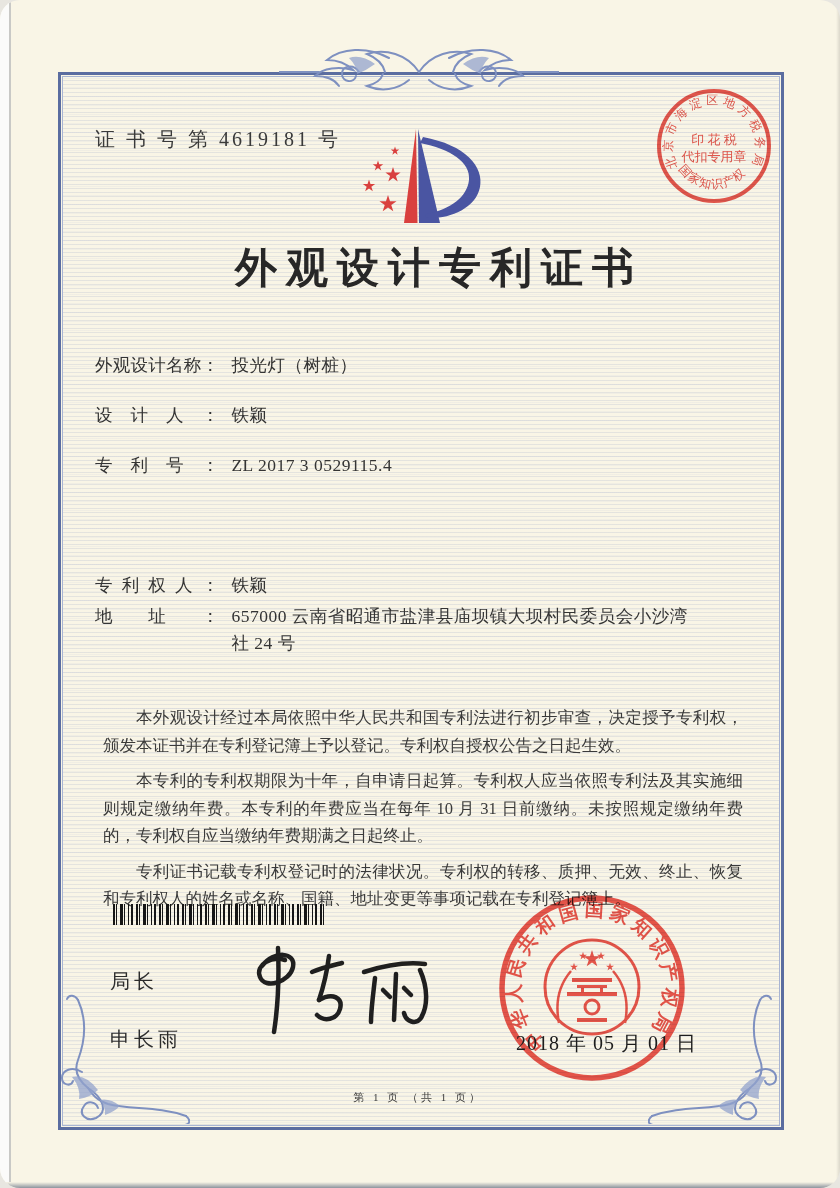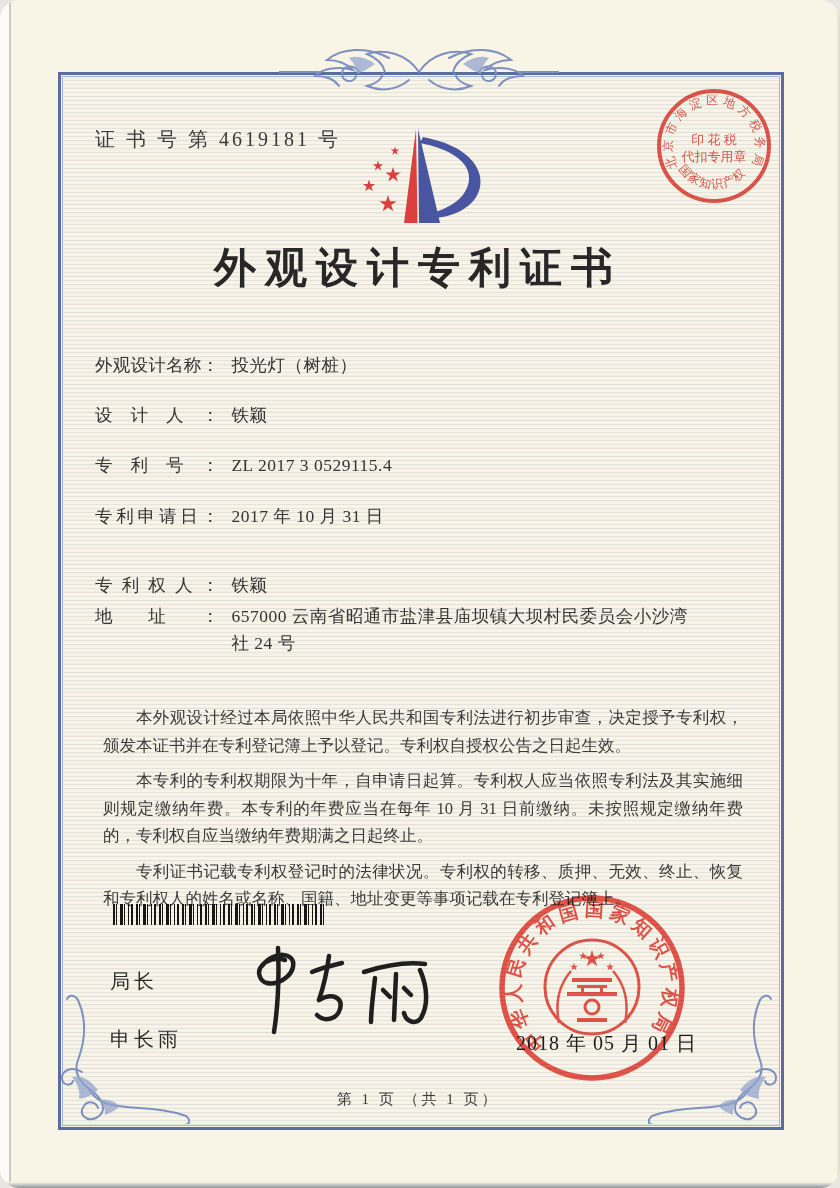--- a/index.html
+++ b/index.html
@@ -18,21 +18,21 @@
   .frame-inner{position:absolute;inset:1px;border:1px solid #a8b4d2;
         background:
           repeating-linear-gradient(0deg, rgba(118,134,186,.16) 0 1px, rgba(0,0,0,0) 1px 4px),
           repeating-linear-gradient(0deg, rgba(0,0,0,0) 0 2px, rgba(140,155,205,.08) 2px 3px, rgba(0,0,0,0) 3px 9px);}
   .ornament{position:absolute;pointer-events:none;}
   .orn-stroke{stroke:#7e90c0;fill:none;stroke-width:2;stroke-linecap:round;}
   .orn-fill{fill:#93a3cc;opacity:.75;}
   
   .cert-no{position:absolute;left:95px;top:126px;font-size:20px;letter-spacing:3px;color:#3a3a3a;}
   .title{position:absolute;left:58px;top:240px;width:720px;text-align:center;
-         font-size:42px;font-weight:700;letter-spacing:9px;color:#272727;}
+         font-size:42px;font-weight:700;letter-spacing:9px;color:#272727;padding-left:21px;}
   .field{position:absolute;left:95px;font-size:17.5px;color:#343434;line-height:27px;}
   .flabel{display:inline-block;width:124px;text-align:justify;text-align-last:justify;
           vertical-align:top;}
   .fvalue{display:inline-block;margin-left:8px;vertical-align:top;letter-spacing:.5px;}
   .fvalue.addr{width:460px;}
   .grant-right{position:absolute;left:478px;top:0;white-space:nowrap;}
   .paras{position:absolute;left:95px;top:696px;width:656px;font-size:16.5px;
          line-height:27.5px;text-align:justify;color:#3a3a3a;}
   .paras p{margin:8px;text-indent:2em;}
   .barcode{position:absolute;left:113px;top:904px;width:212px;height:21px;
@@ -41,21 +41,21 @@
         rgba(0,0,0,0) 4px 7px,#161616 7px 10px,rgba(0,0,0,0) 10px 11px,#161616 11px 12px,
         rgba(0,0,0,0) 12px 15px,#161616 15px 16px,rgba(0,0,0,0) 16px 18px,#161616 18px 20px,
         rgba(0,0,0,0) 20px 23px);}
   .official-title{position:absolute;left:110px;top:968px;font-size:20px;letter-spacing:4px;color:#2c2c2c;}
   .official-name{position:absolute;left:110px;top:1006px;font-size:20px;letter-spacing:4px;color:#2c2c2c;margin-top:20px;}
   .signature{position:absolute;left:232px;top:942px;}
   .seal{mix-blend-mode:multiply;}
   .seal-date{position:absolute;left:516px;top:1030px;font-size:20px;letter-spacing:1px;
              color:#1d1d1d;z-index:6;}
   .footer{position:absolute;left:58px;top:1090px;width:720px;text-align:center;
-          font-size:15px;letter-spacing:3px;color:#3c3c3c;}
+          font-size:11px;letter-spacing:3px;color:#3c3c3c;}
 </style>
 </head>
 <body>
 
 <div class="page">
 
   <svg width="0" height="0" style="position:absolute" aria-hidden="true">
     <defs>
       <path id="star" d="M0 -1 L.225 -.309 L.951 -.309 L.363 .118 L.588 .809 L0 .382 L-.588 .809 L-.363 .118 L-.951 -.309 L-.225 -.309 Z"></path>
       <g id="flourish-half">
@@ -132,24 +132,20 @@
     <span class="flabel">外观设计名称：</span>
     <span class="fvalue">投光灯（树桩）</span>
   </div>
   <div class="field" style="top:402px;">
     <span class="flabel">设计人：</span>
     <span class="fvalue">铁颖</span>
   </div>
   <div class="field" style="top:452px;">
     <span class="flabel">专利号：</span>
     <span class="fvalue">ZL 2017 3 0529115.4</span>
-  </div>
-  <div class="field" style="top:503px;">
-    <span class="flabel">专利申请日：</span>
-    <span class="fvalue">2017 年 10 月 31 日</span>
   </div>
   <div class="field" style="top:572px;">
     <span class="flabel">专利权人：</span>
     <span class="fvalue">铁颖</span>
   </div>
   <div class="field" style="top:603px;">
     <span class="flabel">地址：</span>
     <span class="fvalue addr">657000 云南省昭通市盐津县庙坝镇大坝村民委员会小沙湾社 24 号</span>
   </div>
 

